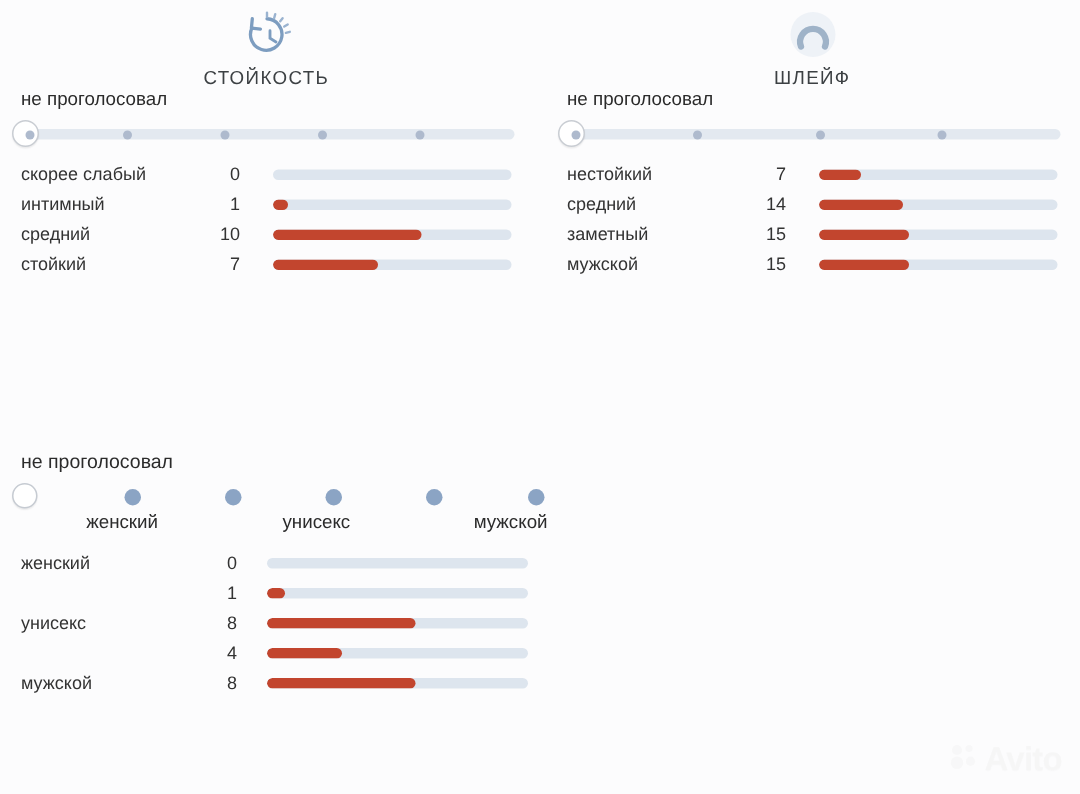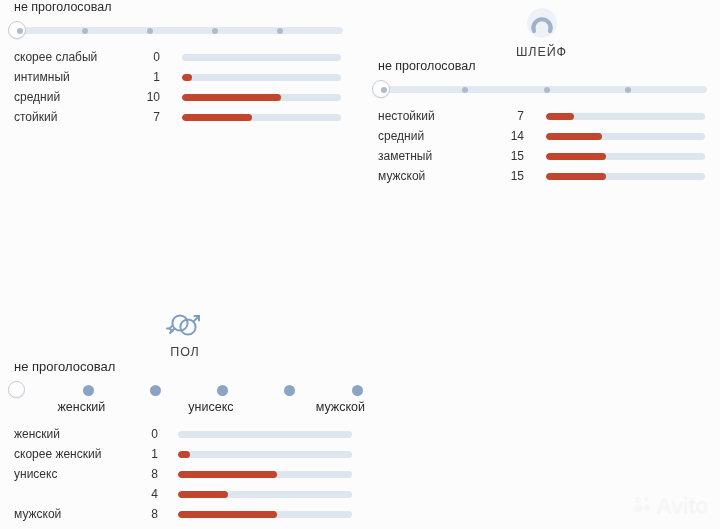--- a/index.html
+++ b/index.html
@@ -180,20 +180,39 @@
     letter-spacing: -0.5px;
     text-shadow: 0 1px 1px rgba(0,0,0,0.045);
   }
 </style>
 </head>
 <body>
 
 <div class="board">
 
   <div class="panel panel-longevity">
+    <div class="panel-head">
+      <span class="panel-icon">
+        <svg width="44" height="38" viewBox="0 0 44 38">
+          <g fill="none" stroke="#7d9dc0" stroke-width="2.2" stroke-linecap="round">
+            <path d="M12 12.5 A10.5 10.5 0 1 0 22 6.5"></path>
+            <path d="M12.2 6.5 L11.6 12.8 L17.6 13.4" stroke-linejoin="round"></path>
+            <path d="M24 14.5 L24 19.5 L28 22" stroke-width="1.9"></path>
+          </g>
+          <g stroke="#9ab3d0" stroke-width="1.6" stroke-linecap="round">
+            <path d="M22 2.5 L22 5.2"></path>
+            <path d="M27.5 3.4 L26.8 6"></path>
+            <path d="M32.4 6.1 L30.8 8.2"></path>
+            <path d="M35.8 10.3 L33.5 11.7"></path>
+            <path d="M37.2 15.2 L34.6 15.9"></path>
+          </g>
+        </svg>
+      </span>
+      <div class="panel-title">СТОЙКОСТЬ</div>
+    </div>
 
     <div class="vote-area">
       <div class="vote-note">не проголосовал</div>
       <div class="slider-wrap">
         <div class="slider-track"></div>
       <div class="slider-handle" style="left: 8px;"></div>
           <div class="slider-dot" style="left: 17px;"></div>
           <div class="slider-dot" style="left: 82px;"></div>
           <div class="slider-dot" style="left: 147px;"></div>
           <div class="slider-dot" style="left: 212px;"></div>
@@ -284,36 +303,20 @@
           <span class="row-label">мужской</span>
           <span class="row-count">15</span>
           <div class="row-bar" style="background: rgb(221, 229, 238);">
             <div class="row-bar-fill" style="background: rgb(194, 69, 46); width: 37.5%;"></div>
           </div>
         </div>
       </div>
   </div>
 
   <div class="panel panel-gender">
-    <div class="panel-head">
-      <span class="panel-icon">
-        <svg width="44" height="40" viewBox="0 0 44 40">
-          <g fill="none" stroke="#7d9dc0" stroke-width="2" stroke-linecap="round">
-            <circle cx="17" cy="17" r="7.6"></circle>
-            <circle cx="25" cy="21" r="7.6"></circle>
-            <path d="M30.4 15.6 L36 10"></path>
-            <path d="M31.4 10 L36 10 L36 14.6"></path>
-            <path d="M11.6 22.4 L7 27"></path>
-            <path d="M9.4 19.6 L6.6 22.4 L9.4 25.2"></path>
-            <path d="M6.6 22.4 L4 22.4"></path>
-          </g>
-        </svg>
-      </span>
-      <div class="panel-title">ПОЛ</div>
-    </div>
 
     <div class="vote-area">
       <div class="vote-note" style="font-size:13px">не проголосовал</div>
       <div class="slider-wrap gender-slider" style="height:20px">
 
       <div class="slider-handle" style="left: 8px;"></div>
           <div class="slider-dot" style="left: 82.7px;"></div>
           <div class="slider-dot" style="left: 149.9px;"></div>
           <div class="slider-dot" style="left: 217.1px;"></div>
           <div class="slider-dot" style="left: 284.3px;"></div>
@@ -328,21 +331,20 @@
 
     <div class="rows">
         <div class="row">
           <span class="row-label">женский</span>
           <span class="row-count">0</span>
           <div class="row-bar" style="background: rgb(221, 229, 238);">
             <div class="row-bar-fill" style="background: rgb(194, 69, 46); width: 0%;"></div>
           </div>
         </div>
         <div class="row">
-          <span class="row-label">скорее женский</span>
           <span class="row-count">1</span>
           <div class="row-bar" style="background: rgb(221, 229, 238);">
             <div class="row-bar-fill" style="background: rgb(194, 69, 46); width: 7.14286%;"></div>
           </div>
         </div>
         <div class="row">
           <span class="row-label">унисекс</span>
           <span class="row-count">8</span>
           <div class="row-bar" style="background: rgb(221, 229, 238);">
             <div class="row-bar-fill" style="background: rgb(194, 69, 46); width: 57.1429%;"></div>

